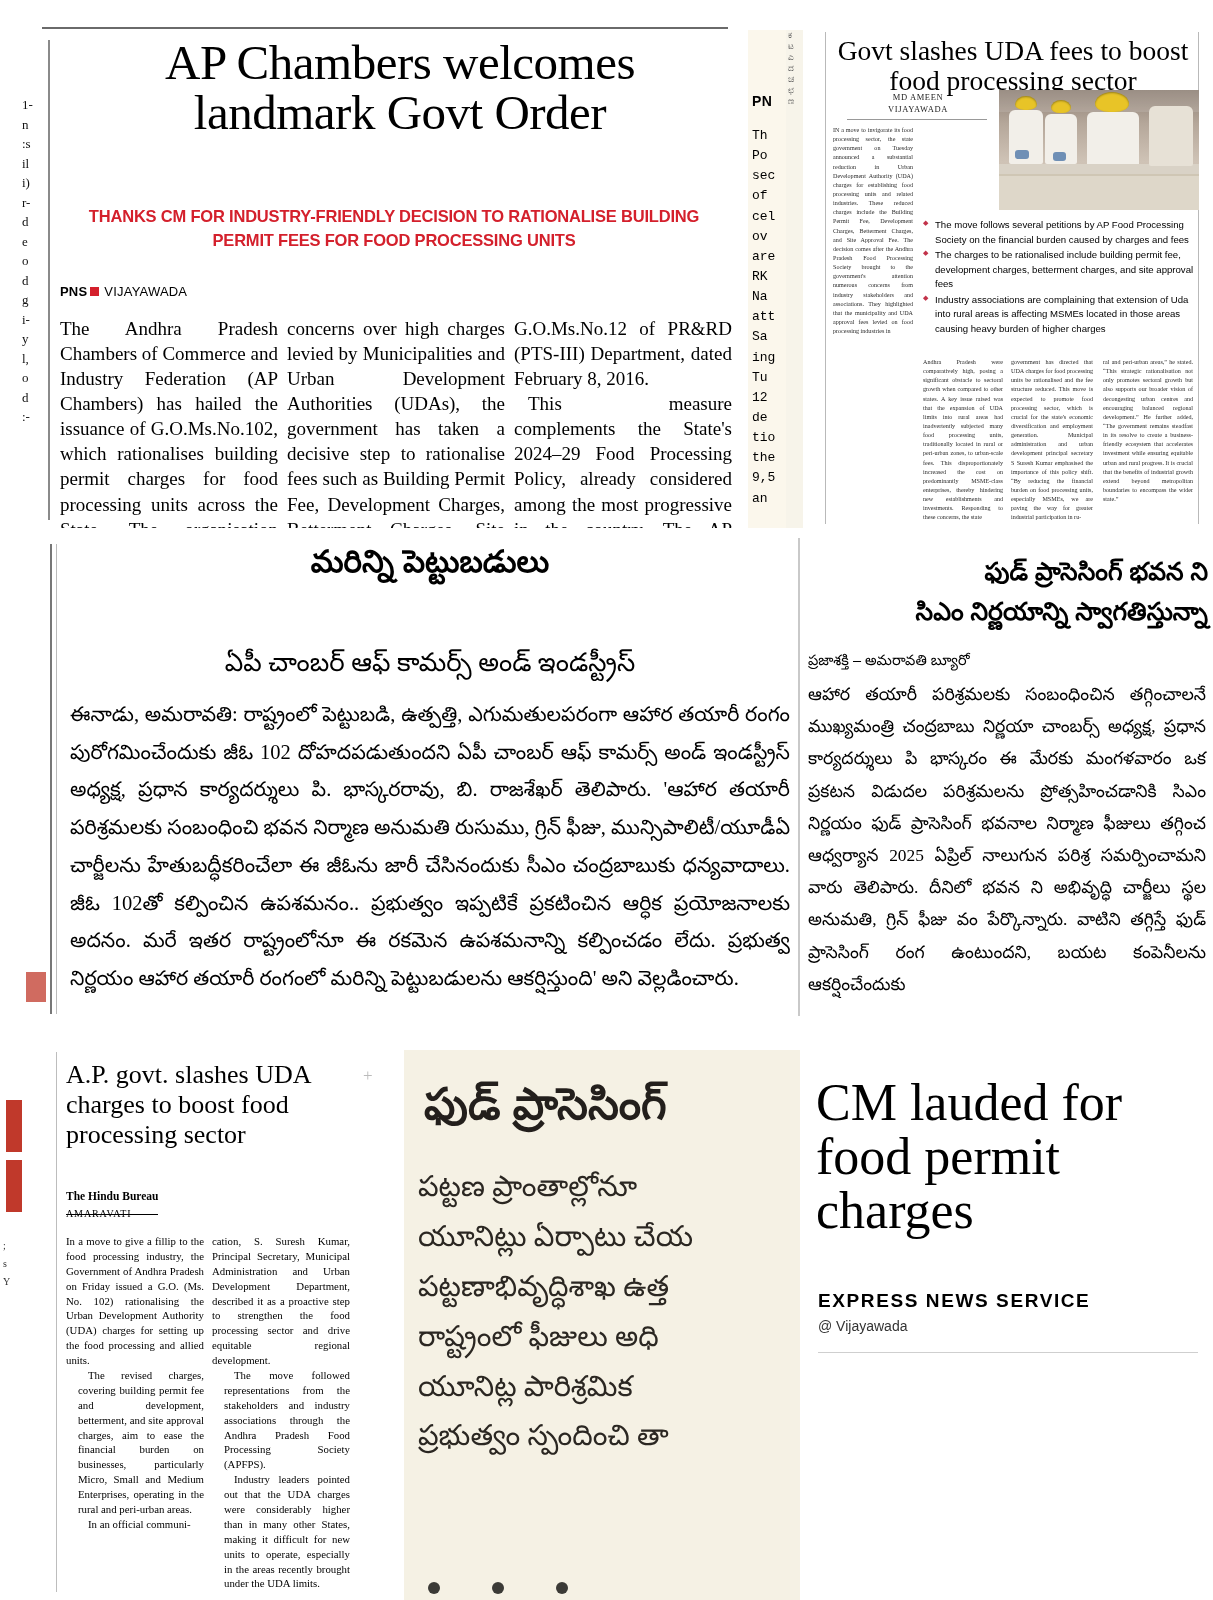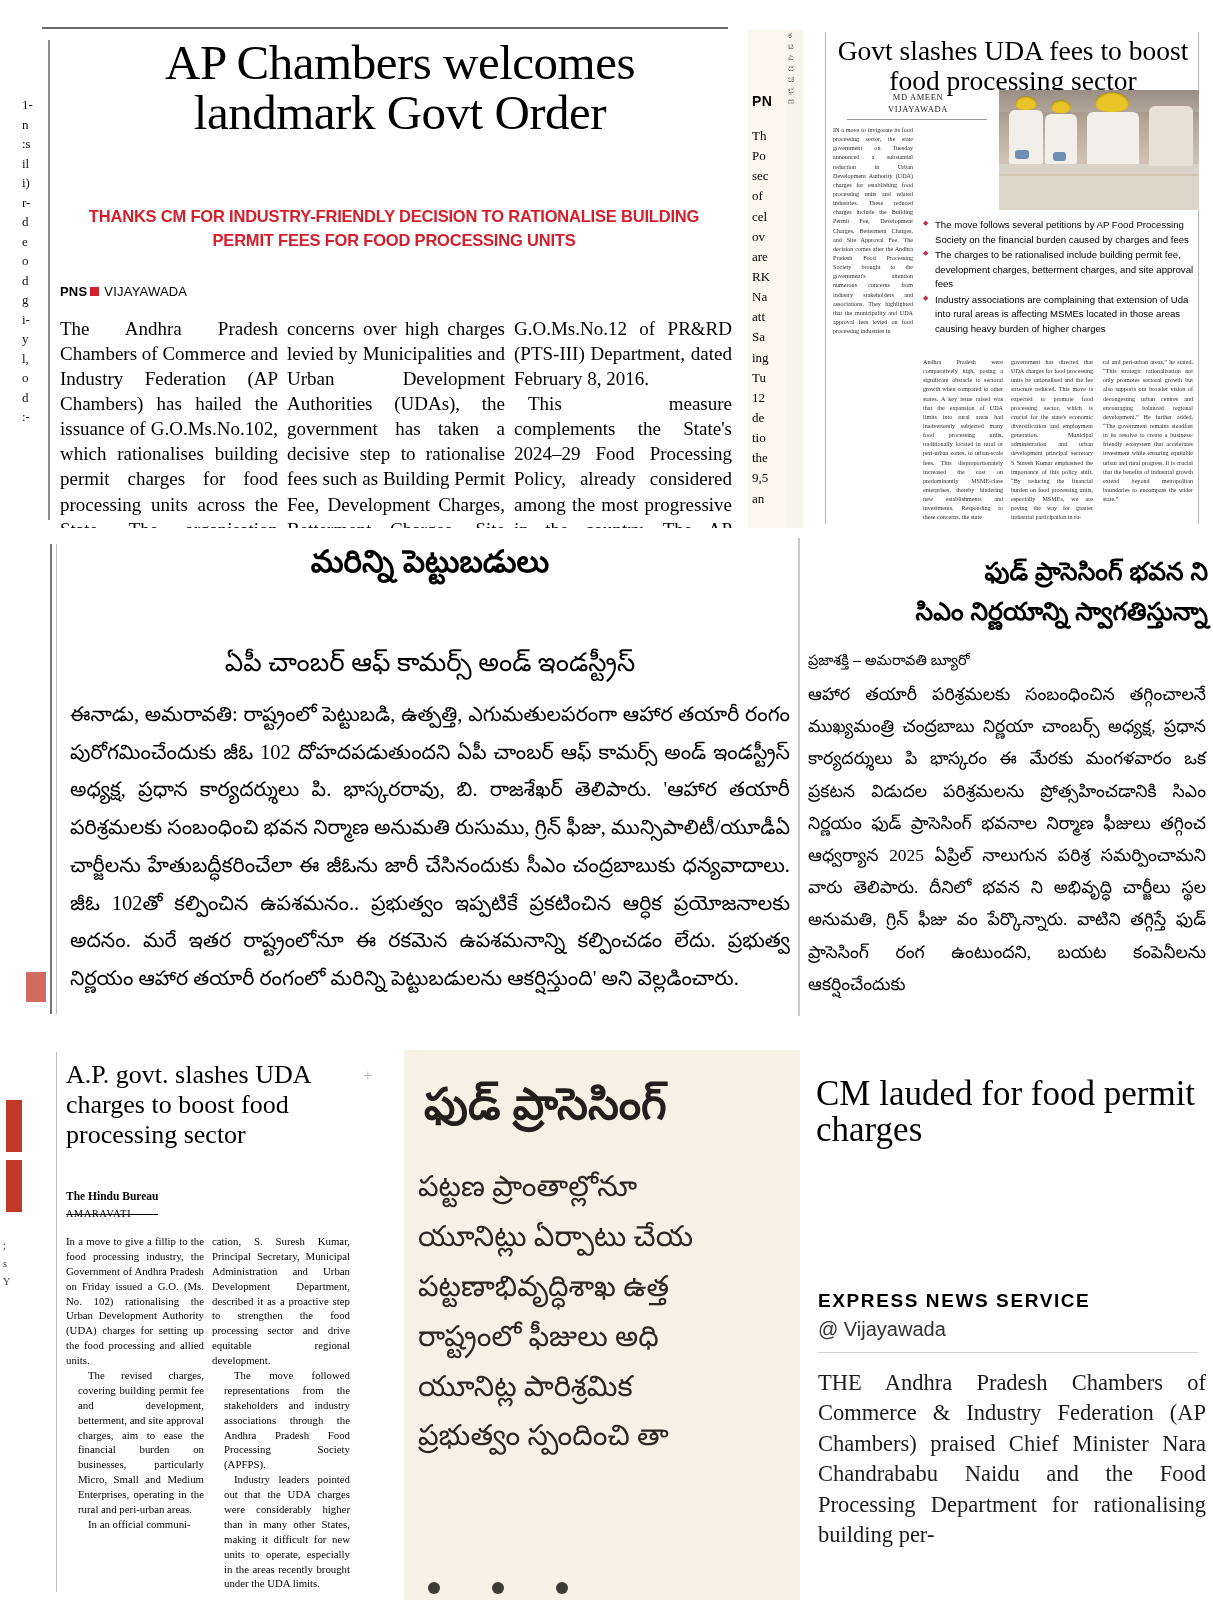--- a/index.html
+++ b/index.html
@@ -34,21 +34,21 @@
   
   #scrap-left{left:0;top:95px;width:44px;height:430px;}
   #scrap-left .frag{font-size:13px;line-height:1.52;color:#111;padding-left:22px;}
   #scrap-left .frag div{height:19.5px;}
 
   
   #clip-strip{left:748px;top:30px;width:52px;height:498px;background:#fbf7ec;}
   #clip-strip .pn{position:absolute;left:4px;top:63px;font-family:"Liberation Sans",sans-serif;
       font-weight:bold;font-size:14px;letter-spacing:.5px;}
   #clip-strip .frag{position:absolute;left:4px;top:96px;width:46px;font-size:13px;line-height:1.55;}
-  #clip-strip .frag div{white-space:nowrap;overflow:hidden;}
+  #clip-strip .frag div{white-space:nowrap;overflow:hidden;font-family:Liberation Mono, monospace;}
 
   
   #clip-sliver{left:786px;top:30px;width:20px;height:498px;background:#f7f4ea;}
   #clip-sliver .g{position:absolute;left:2px;width:16px;font-size:9px;color:#555;}
 
   
   #clip-tr{left:803px;top:28px;width:410px;height:500px;}
   #clip-tr .vl{position:absolute;left:22px;top:4px;width:1px;height:492px;background:#b9b9b9;}
   #clip-tr .vr{position:absolute;right:14px;top:4px;width:1px;height:492px;background:#b9b9b9;}
   #clip-tr h2{position:absolute;left:30px;top:8px;width:360px;margin:0;
@@ -127,25 +127,25 @@
   #clip-bc .lines{position:absolute;left:14px;top:112px;width:420px;
       font-family:"Liberation Serif",serif;font-size:29px;line-height:1.72;color:#2b2722;}
   #clip-bc .lines div{white-space:nowrap;}
   #clip-bc .dots{position:absolute;left:24px;top:530px;width:360px;height:18px;}
   #clip-bc .dots span{display:inline-block;width:12px;height:12px;border-radius:50%;
       background:#3b3a36;margin-right:52px;}
 
   
   #clip-br{left:800px;top:1060px;width:413px;height:540px;background:#fff;}
   #clip-br h2{position:absolute;left:16px;top:16px;width:390px;margin:0;
-      font-size:35px;line-height:1.04;font-weight:400;}
+      font-size:52px;line-height:1.04;font-weight:400;}
   #clip-br .svc{position:absolute;left:18px;top:230px;
       font-family:"Liberation Sans",sans-serif;font-weight:bold;font-size:19px;letter-spacing:1.6px;}
   #clip-br .at{position:absolute;left:18px;top:258px;
-      font-family:"Liberation Sans",sans-serif;font-size:20px;color:#333;}
+      font-family:"Liberation Sans",sans-serif;font-size:14px;color:#333;}
   #clip-br .hrule{position:absolute;left:18px;top:292px;width:380px;height:1px;background:#cfcfcf;}
   #clip-br .lede{position:absolute;left:18px;top:308px;width:388px;
       font-size:22.5px;line-height:1.35;text-align:justify;color:#1c1c1c;}
 </style>
 </head>
 <body>
 
 <div class="clip" id="clip-tl">
   <div class="topline"></div>
   <div class="vline"></div>
@@ -331,14 +331,13 @@
   <div class="dots">
     <span></span><span></span><span></span>
   </div>
 </div>
 
 <div class="clip" id="clip-br">
   <h2 class="serif">CM lauded for food permit charges</h2>
   <div class="svc">EXPRESS NEWS SERVICE</div>
   <div class="at">@ Vijayawada</div>
   <div class="hrule"></div>
-  <div class="lede just">THE Andhra Pradesh Chambers of Commerce &amp; Industry Federation (AP Chambers) praised Chief Minister Nara Chandrababu Naidu and the Food Processing Department for rationalising building per-</div>
 </div>
 
 </body></html>

